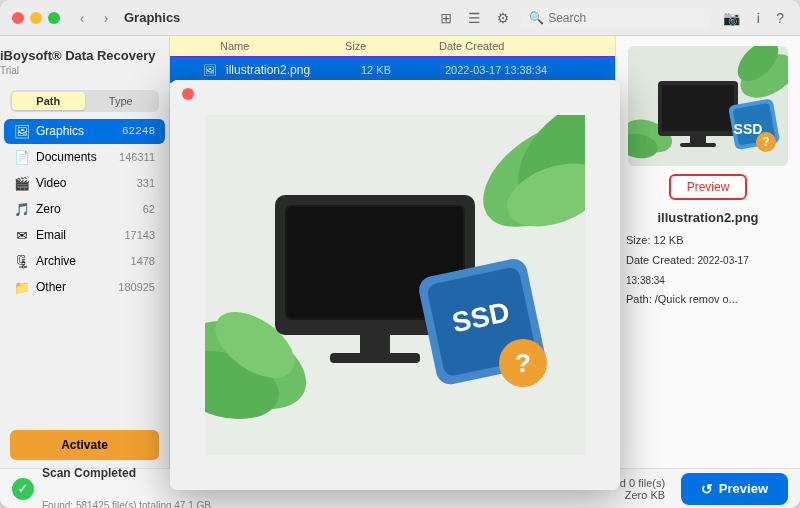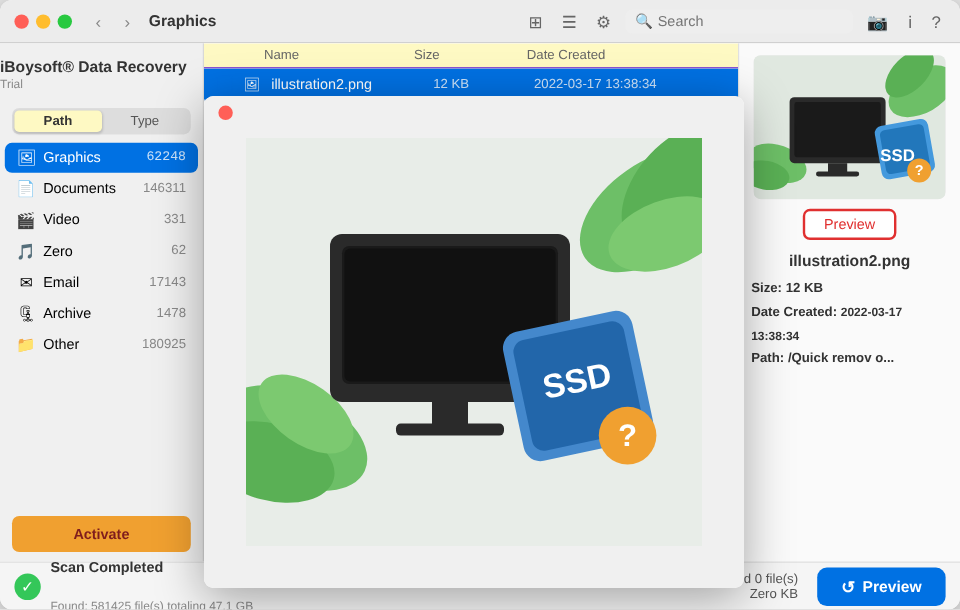--- a/index.html
+++ b/index.html
@@ -184,21 +184,21 @@
     }
 
     .sidebar-count {
       font-size: 11px;
       color: #888;
     }
 
     .activate-btn {
       margin: 8px 10px;
       background: #f0a030;
-      color: #7f1d1d;
+      color: #000000;
       border: none;
       border-radius: 6px;
       padding: 8px;
       font-size: 12px;
       font-weight: 600;
       cursor: pointer;
       text-align: center;
       width: calc(100% - 20px);
     }
 
@@ -439,21 +439,21 @@
     }
 
     .file-detail-info {
       width: 100%;
       font-size: 11px;
       color: #555;
       line-height: 1.8;
     }
 
     .file-detail-info span {
-      font-weight: 700;
+      font-weight: 400;
       color: #333;
     }
 
     
     .popup-overlay {
       position: absolute;
       top: 80px;
       left: 170px;
       width: 450px;
       height: 410px;

